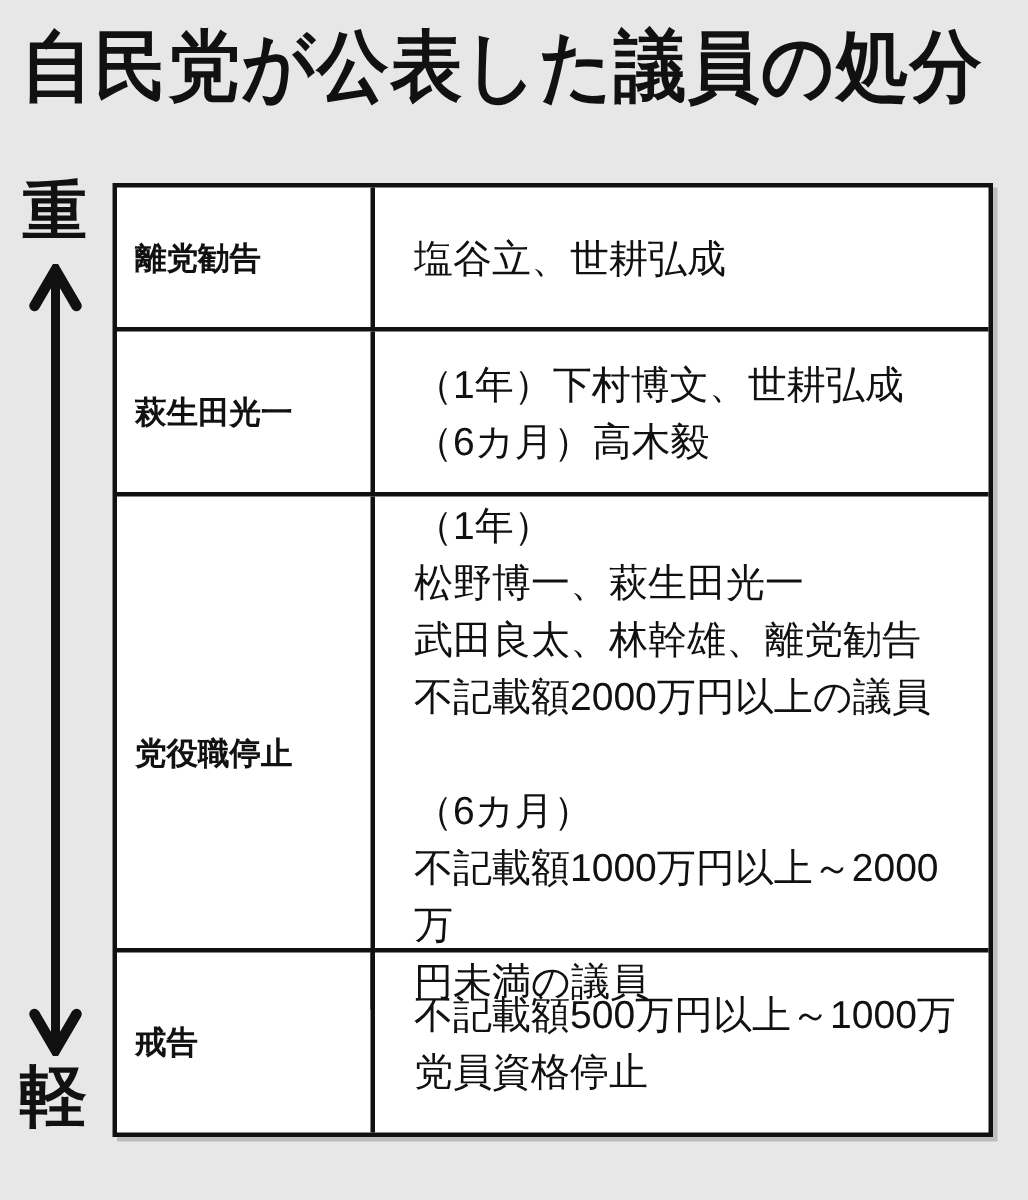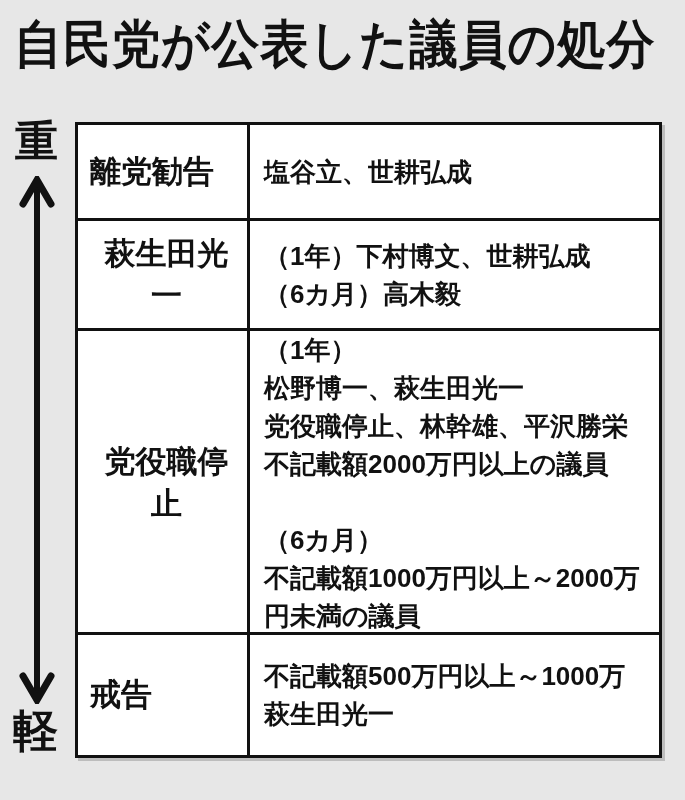--- a/index.html
+++ b/index.html
@@ -72,31 +72,31 @@
     border-top: 3px solid #111;
   }
   .cell {
     display: flex;
     align-items: center;
     box-sizing: border-box;
   }
   .cell.label {
     padding-left: 12px;
     padding-right: 4px;
-    font-size: 31px;
+    font-size: 21px;
     font-weight: 700;
     letter-spacing: 0px;
     text-align: center;
   }
   .cell.details {
     border-left: 3px solid #111;
-    padding-left: 14px;
+    padding-left: 26px;
     padding-right: 8px;
     font-size: 26px;
-    font-weight: 700;
+    font-weight: 400;
     line-height: 38px;
     white-space: pre-line;
   }
 </style>
 </head>
 <body>
 
 <div class="title">自民党が公表した議員の処分</div>
 
 <div class="scale-label heavy">重</div>
@@ -119,27 +119,27 @@
   <div class="prow">
     <div class="cell label">萩生田光一</div>
     <div class="cell details">（1年）下村博文、世耕弘成
 （6カ月）高木毅</div>
   </div>
 
   <div class="prow">
     <div class="cell label">党役職停止</div>
     <div class="cell details">（1年）
 松野博一、萩生田光一
-党役職停止、林幹雄、平沢勝栄
+武田良太、林幹雄、離党勧告
 不記載額2000万円以上の議員
 
 （6カ月）
 不記載額1000万円以上～2000万
 円未満の議員</div>
   </div>
 
   <div class="prow">
     <div class="cell label">戒告</div>
     <div class="cell details">不記載額500万円以上～1000万
-萩生田光一</div>
+党員資格停止</div>
   </div>
 
 </div>
 
 </body></html>

